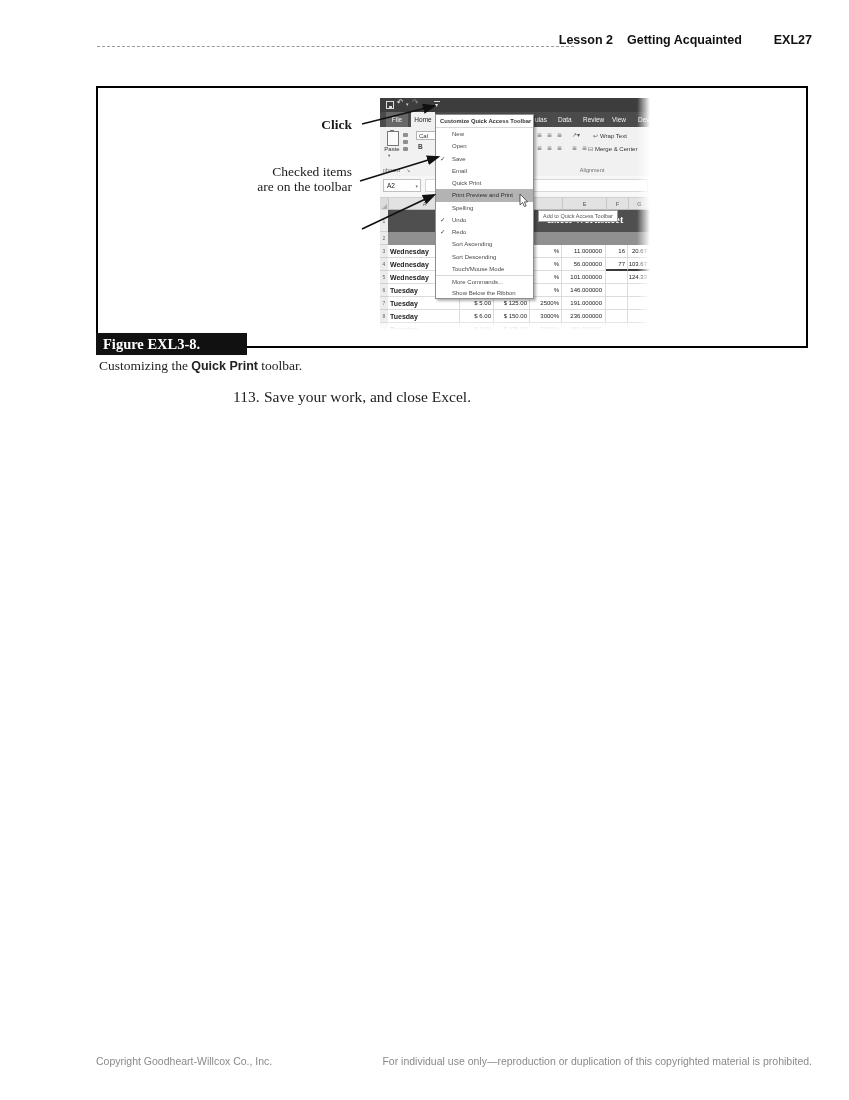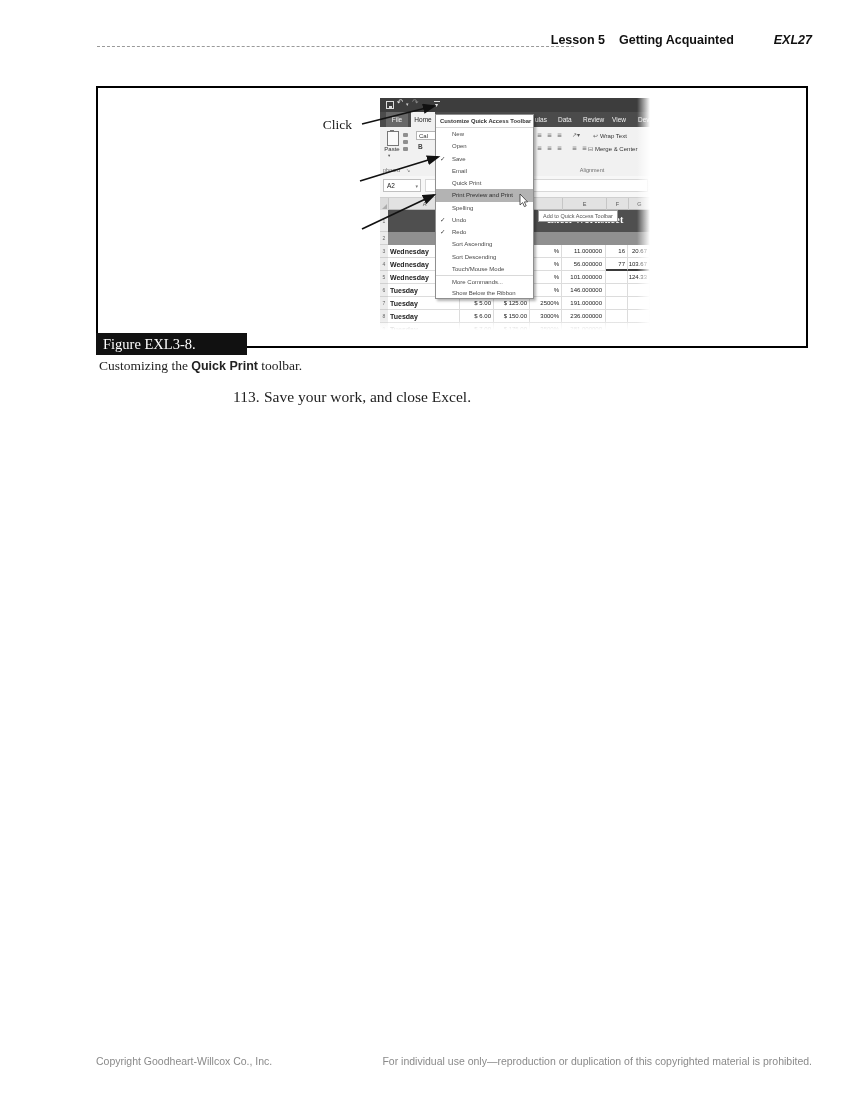--- a/index.html
+++ b/index.html
@@ -3,32 +3,32 @@
 <meta charset="utf-8">
 <style>
   html,body{margin:0;padding:0;width:849px;height:1100px;background:#fff;
     font-family:"Liberation Serif",serif;color:#1a1a1a;}
 
   
   .hdr-rule{position:absolute;left:97px;top:34px;width:477px;height:12px;
     border-bottom:1px dashed #9a9a9a;}
   .hdr{position:absolute;top:33px;right:37px;font-family:"Liberation Sans",sans-serif;
     font-weight:bold;font-size:12.5px;color:#111;white-space:nowrap;}
-  .hdr .gap1{margin-left:14px;} .hdr .gap2{margin-left:40px;font-style:italic;}
+  .hdr .gap1{margin-left:14px;} .hdr .gap2{margin-left:32px;}
 
   
   .figbox{position:absolute;left:96px;top:86px;width:708px;height:258px;
     border:2px solid #000;background:#fff;}
   .callout{position:absolute;right:454px;width:200px;text-align:right;
     font-size:13.5px;line-height:14.5px;color:#1a1a1a;}
   .arrows{position:absolute;left:0;top:0;z-index:50;pointer-events:none;}
 
   
   .figbar{position:absolute;left:96px;top:333px;width:151px;height:22px;background:#111;
-    color:#fff;font-weight:normal;font-size:14.5px;line-height:22px;padding-left:7px;
+    color:#fff;font-weight:bold;font-size:14.5px;line-height:22px;padding-left:7px;
     box-sizing:border-box;font-family:"Liberation Serif",serif;}
   .figcap{position:absolute;left:99px;top:358px;font-size:13.5px;color:#222;}
   .figcap b{font-family:"Liberation Sans",sans-serif;font-size:12.5px;}
 
   
   .steps{position:absolute;left:233px;top:386px;width:562px;font-size:15.5px;
     line-height:22px;color:#222;}
   .step{display:flex;}
   .step .num{width:31px;flex:none;}
   .step .txt{flex:1;}
@@ -127,27 +127,31 @@
   .fade-r{position:absolute;right:0;top:0;width:13px;height:232px;z-index:40;
     background:linear-gradient(to right,rgba(255,255,255,0),#fff);}
   .fade-b{position:absolute;left:0;bottom:0;width:270px;height:10px;z-index:40;
     background:linear-gradient(to bottom,rgba(255,255,255,0),#fff);}
 </style>
 </head>
 <body>
 
 <div class="hdr-rule"></div>
 <div class="hdr">
-  <span>Lesson 5</span><span class="gap1">Getting Acquainted</span><span class="gap2">EXL27</span>
+  <span>Lesson 2</span><span class="gap1">Getting Acquainted</span><span class="gap2">EXL27</span>
 </div>
 
 <div class="figbox">
 
-  <div class="callout" style="top:30px;">
+  <div class="callout" style="top:30px;font-weight:bold;">
     <span>Click</span>
+  </div>
+  <div class="callout" style="top:77px;">
+    <div>Checked items</div>
+    <div>are on the toolbar</div>
   </div>
 
   <div class="shot">
 
     <div class="titlebar">
       <span class="ic save-disk"></span>
       <span class="ic undo-g">↶</span>
       <span class="ic undo-c">▾</span>
       <span class="ic redo-g">↷</span>
       <span class="ic qat-btn">

